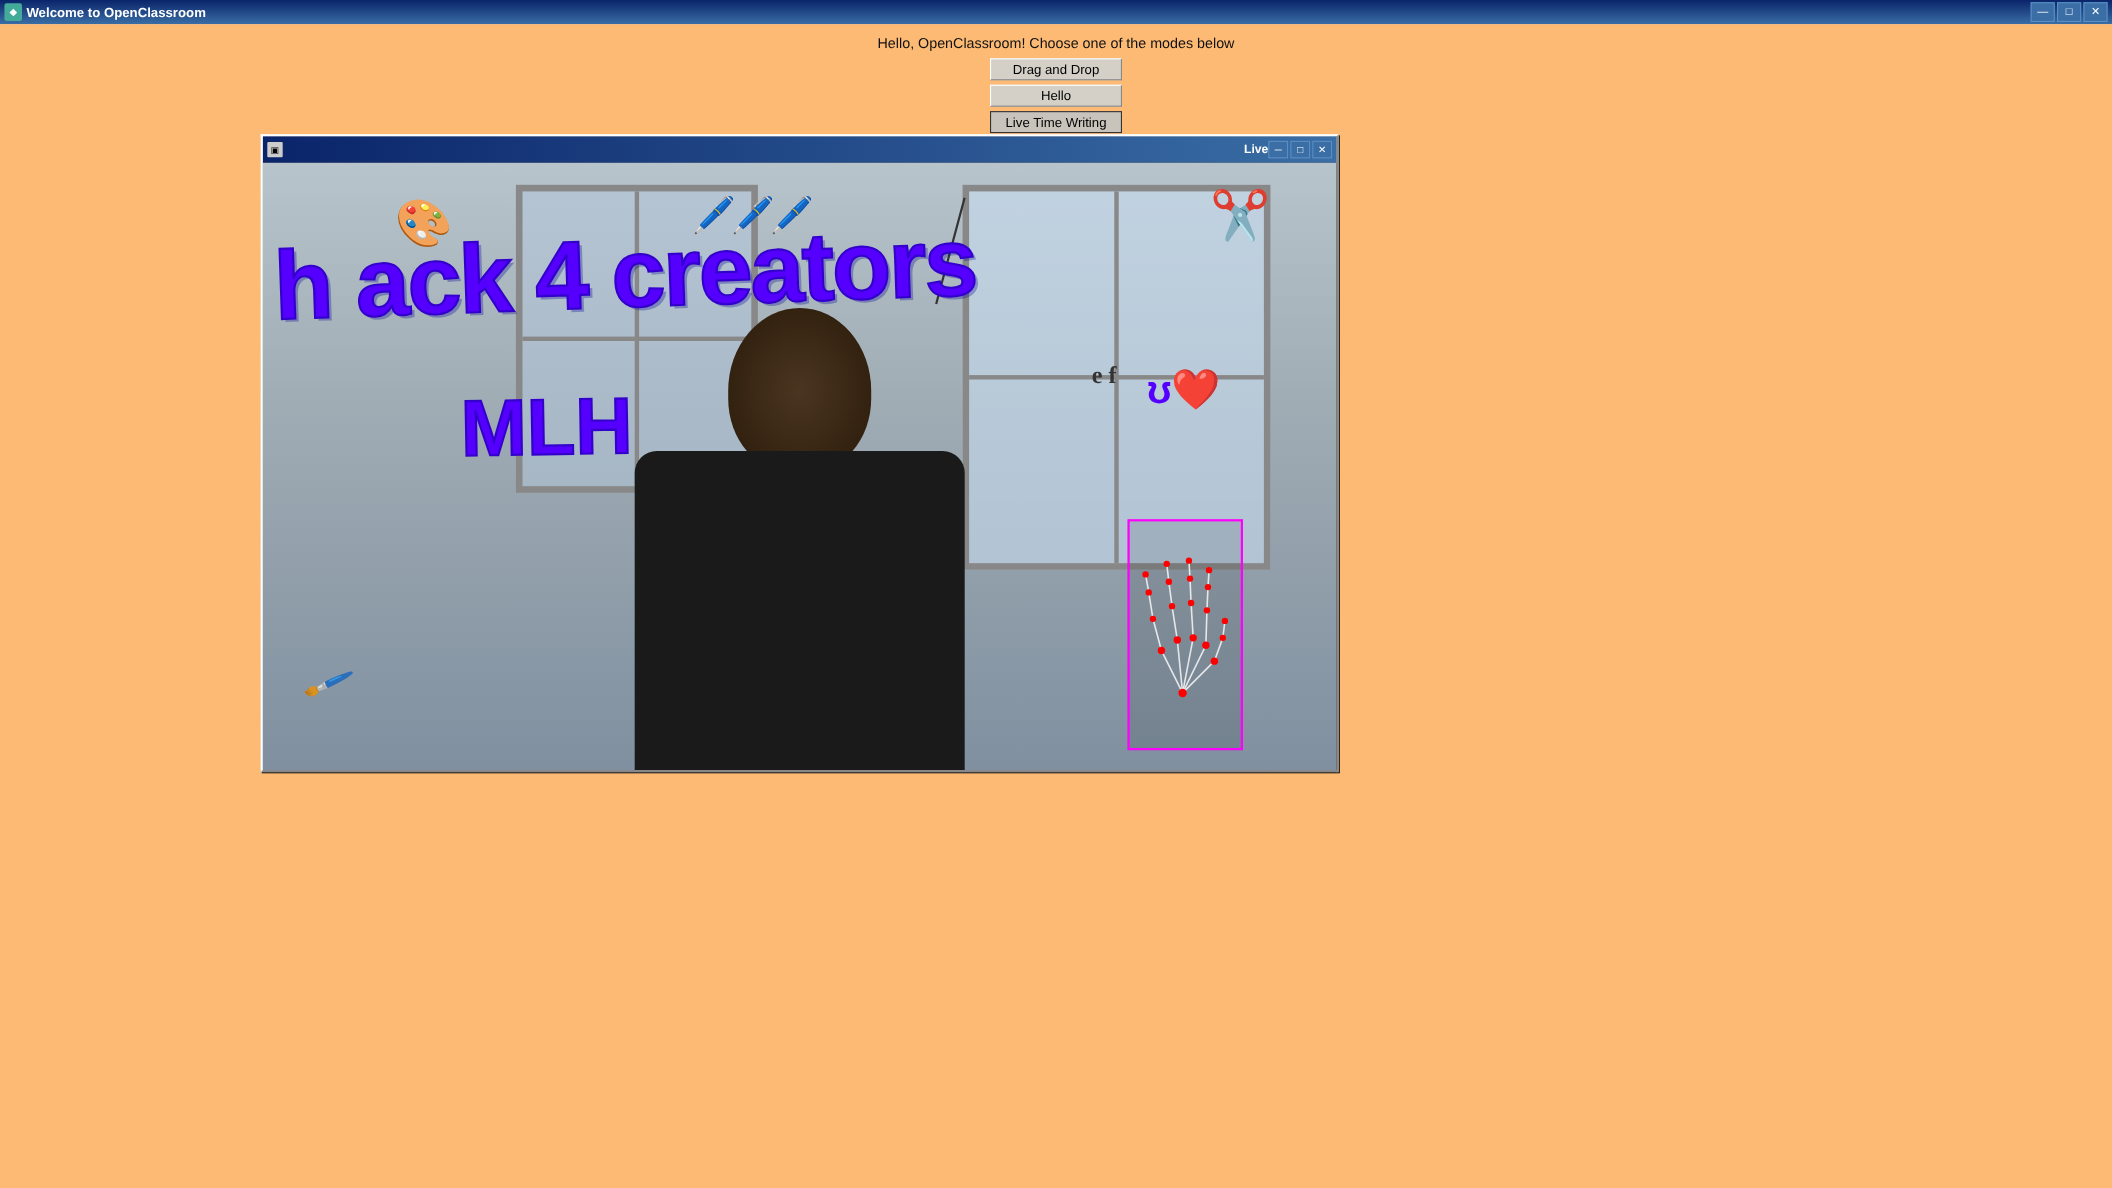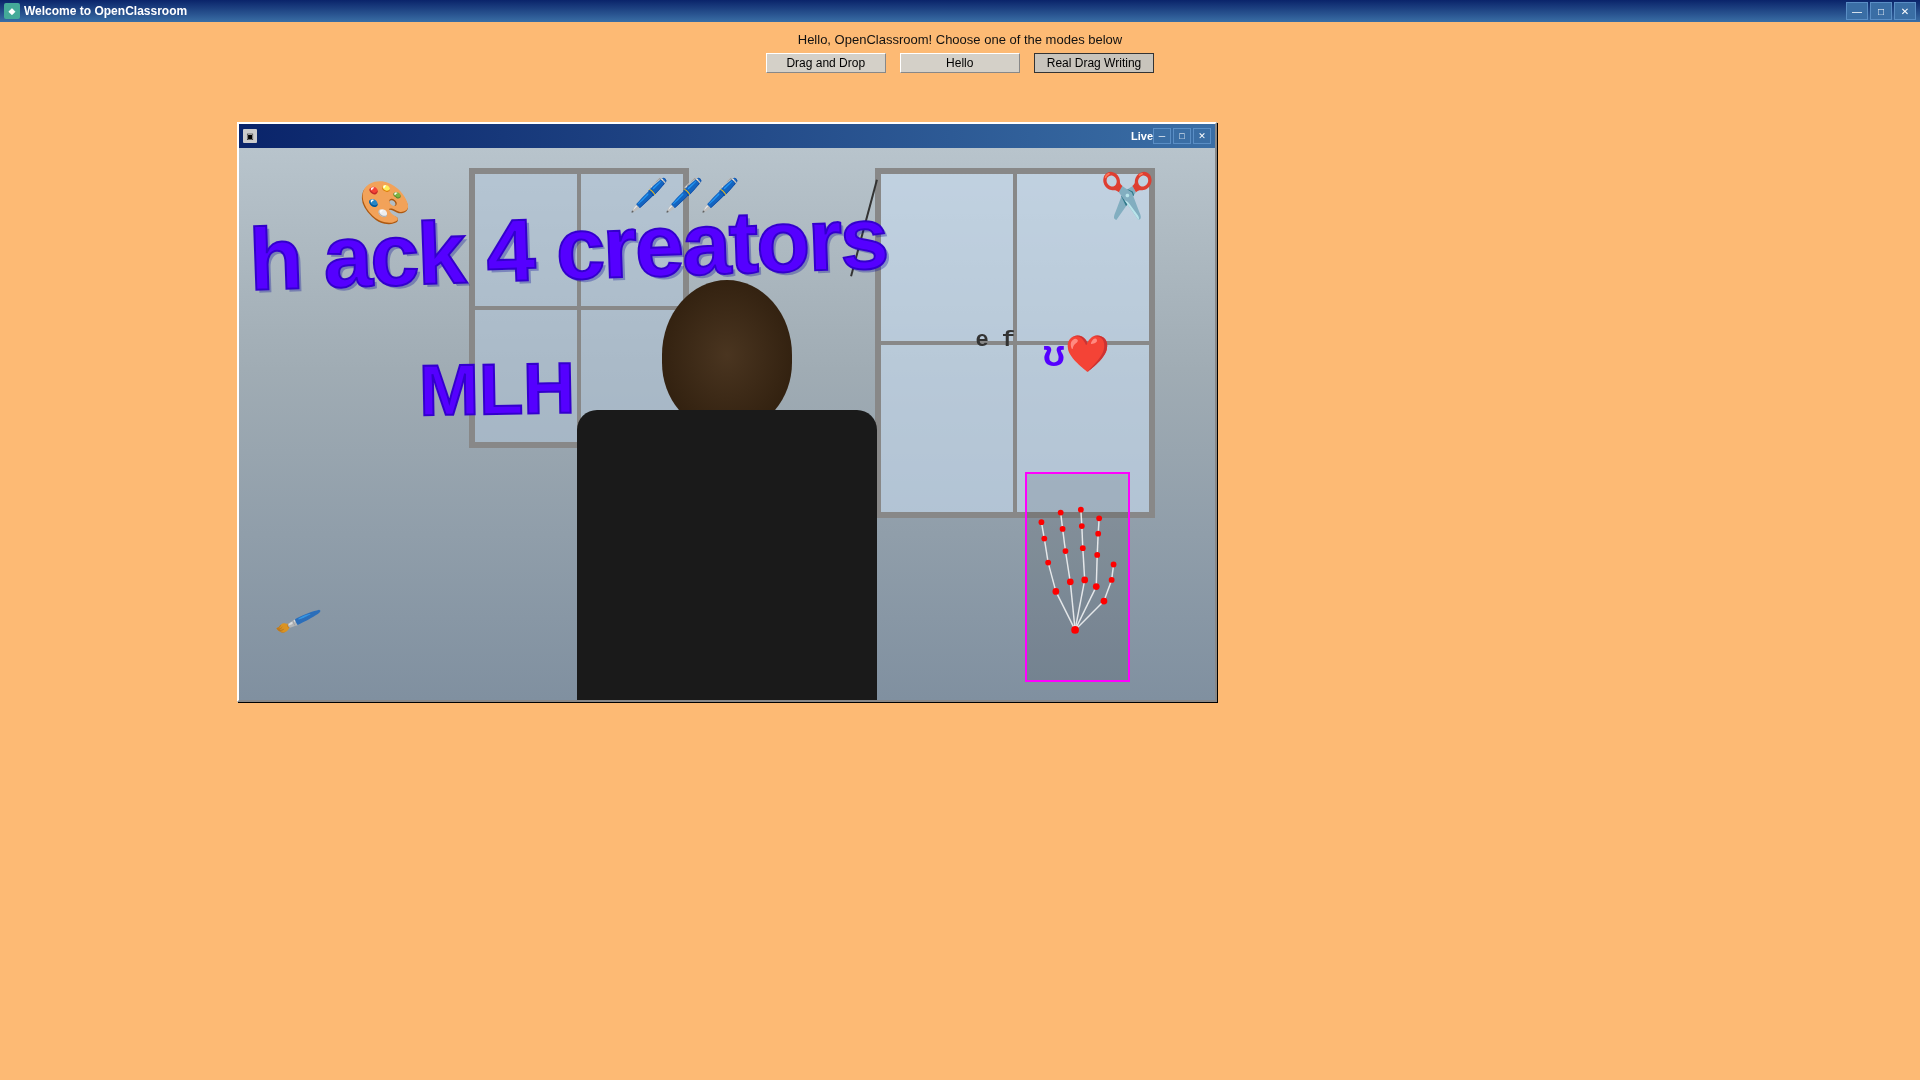--- a/index.html
+++ b/index.html
@@ -67,23 +67,23 @@
       margin-top: 10px;
       text-align: center;
     }
     .header-greeting {
       font-size: 13px;
       color: #111;
       margin-bottom: 6px;
     }
     .mode-buttons {
       display: flex;
-      flex-direction: row;
+      flex-direction: column;
       align-items: center;
-      gap: 14px;
+      gap: 4px;
     }
     .mode-btn {
       min-width: 120px;
       padding: 2px 12px;
       background: #d4d0c8;
       border: 1px solid #888;
       border-top-color: #fff;
       border-left-color: #fff;
       font-size: 12px;
       cursor: pointer;
@@ -281,21 +281,21 @@
       inset: 0;
       width: 100%; height: 100%;
     }
 
     
     .detected-label {
       position: absolute;
       color: #222;
       font-size: 22px;
       font-weight: bold;
-      font-family: Liberation Mono, monospace;
+      font-family: Liberation Serif, serif;
     }
     .detected-ef {
       top: 180px;
       right: 200px;
       color: #333;
     }
 
     
     .detected-checkmark {
       position: absolute;
@@ -339,21 +339,21 @@
     <button class="title-bar-btn close">✕</button>
   </div>
 </div>
 
 <div class="main-content">
   <div class="header-section">
     <div class="header-greeting">Hello, OpenClassroom! Choose one of the modes below</div>
     <div class="mode-buttons">
       <button class="mode-btn">Drag and Drop</button>
       <button class="mode-btn">Hello</button>
-      <button class="mode-btn active">Real Drag Writing</button>
+      <button class="mode-btn active">Live Time Writing</button>
     </div>
   </div>
 
   <div class="live-window">
     <div class="live-title-bar">
       <div class="live-title-icon">
         <span>▣</span>
       </div>
       <span class="live-title-text">Live</span>
       <div class="live-window-controls">

